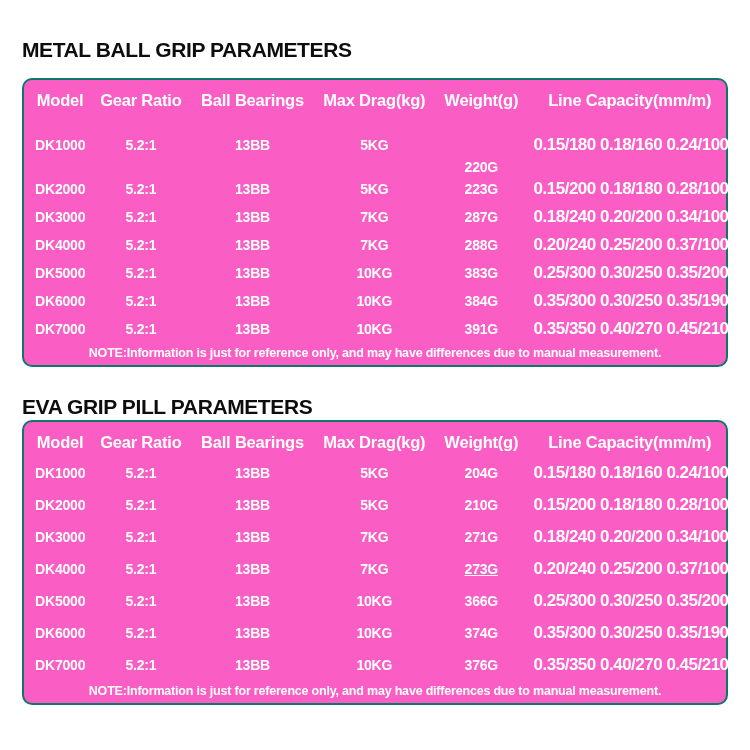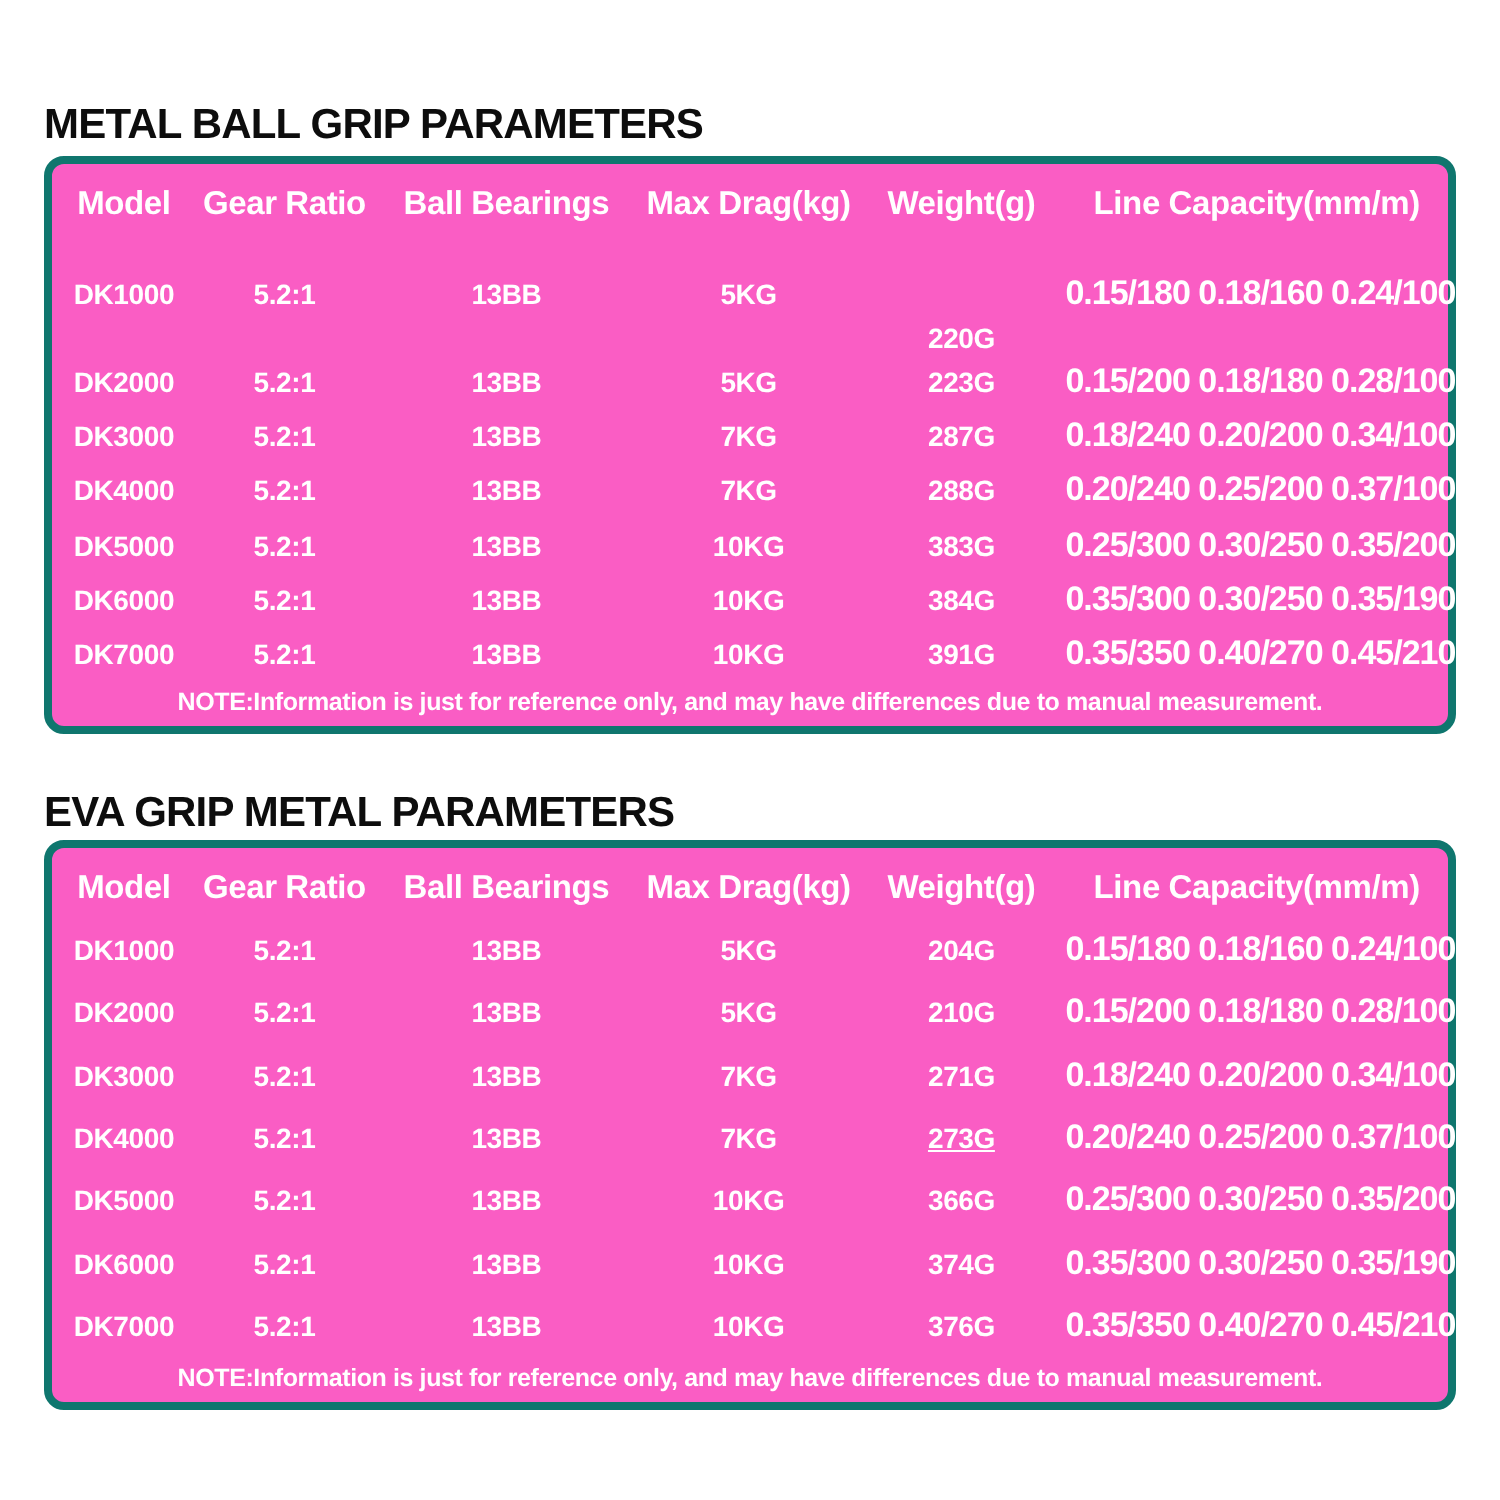--- a/index.html
+++ b/index.html
@@ -13,28 +13,28 @@
   .section-title {
     position: absolute;
     left: 22px;
     margin: 0;
     color: #0d0d0d;
     font-size: 21px;
     font-weight: bold;
     letter-spacing: -0.4px;
     white-space: nowrap;
   }
-  #title-0 { top: 51px; }
+  #title-0 { top: 38px; }
   #title-1 { top: 395px; }
   .ptable {
     position: absolute;
     left: 22px;
     width: 706px;
     background: #fa5dc4;
-    border: 4px solid #0f766e;
+    border: 2px solid #0f766e;
     box-sizing: border-box;
     border-radius: 10px;
     color: #ffffff;
     font-weight: bold;
     display: flex;
     flex-direction: column;
     padding: 5px 0 2px 0;
   }
   #ptable-0 { top: 78px;  height: 289px; }
   #ptable-1 { top: 420px; height: 285px; }
@@ -132,21 +132,21 @@
         <div class="cell dcell" style="width: 12.7%;">5.2:1</div>
         <div class="cell dcell" style="width: 19.1%;">13BB</div>
         <div class="cell dcell" style="width: 15.6%;">10KG</div>
         <div class="cell dcell" style="width: 14.9%;">391G</div>
         <div class="cell dcell cap" style="width: 27.4%;">0.35/350 0.40/270 0.45/210</div>
       </div>
     </div>
   <div class="note">NOTE:Information is just for reference only, and may have differences due to manual measurement.</div>
 </div>
 
-<h2 class="section-title" id="title-1">EVA GRIP METAL PARAMETERS</h2>
+<h2 class="section-title" id="title-1">EVA GRIP PILL PARAMETERS</h2>
 
 <div class="ptable" id="ptable-1">
   <div class="hrow">
       <div class="cell hcell" style="width: 10.3%;">Model</div>
       <div class="cell hcell" style="width: 12.7%;">Gear Ratio</div>
       <div class="cell hcell" style="width: 19.1%;">Ball Bearings</div>
       <div class="cell hcell" style="width: 15.6%;">Max Drag(kg)</div>
       <div class="cell hcell" style="width: 14.9%;">Weight(g)</div>
       <div class="cell hcell" style="width: 27.4%;">Line Capacity(mm/m)</div>
     </div>

